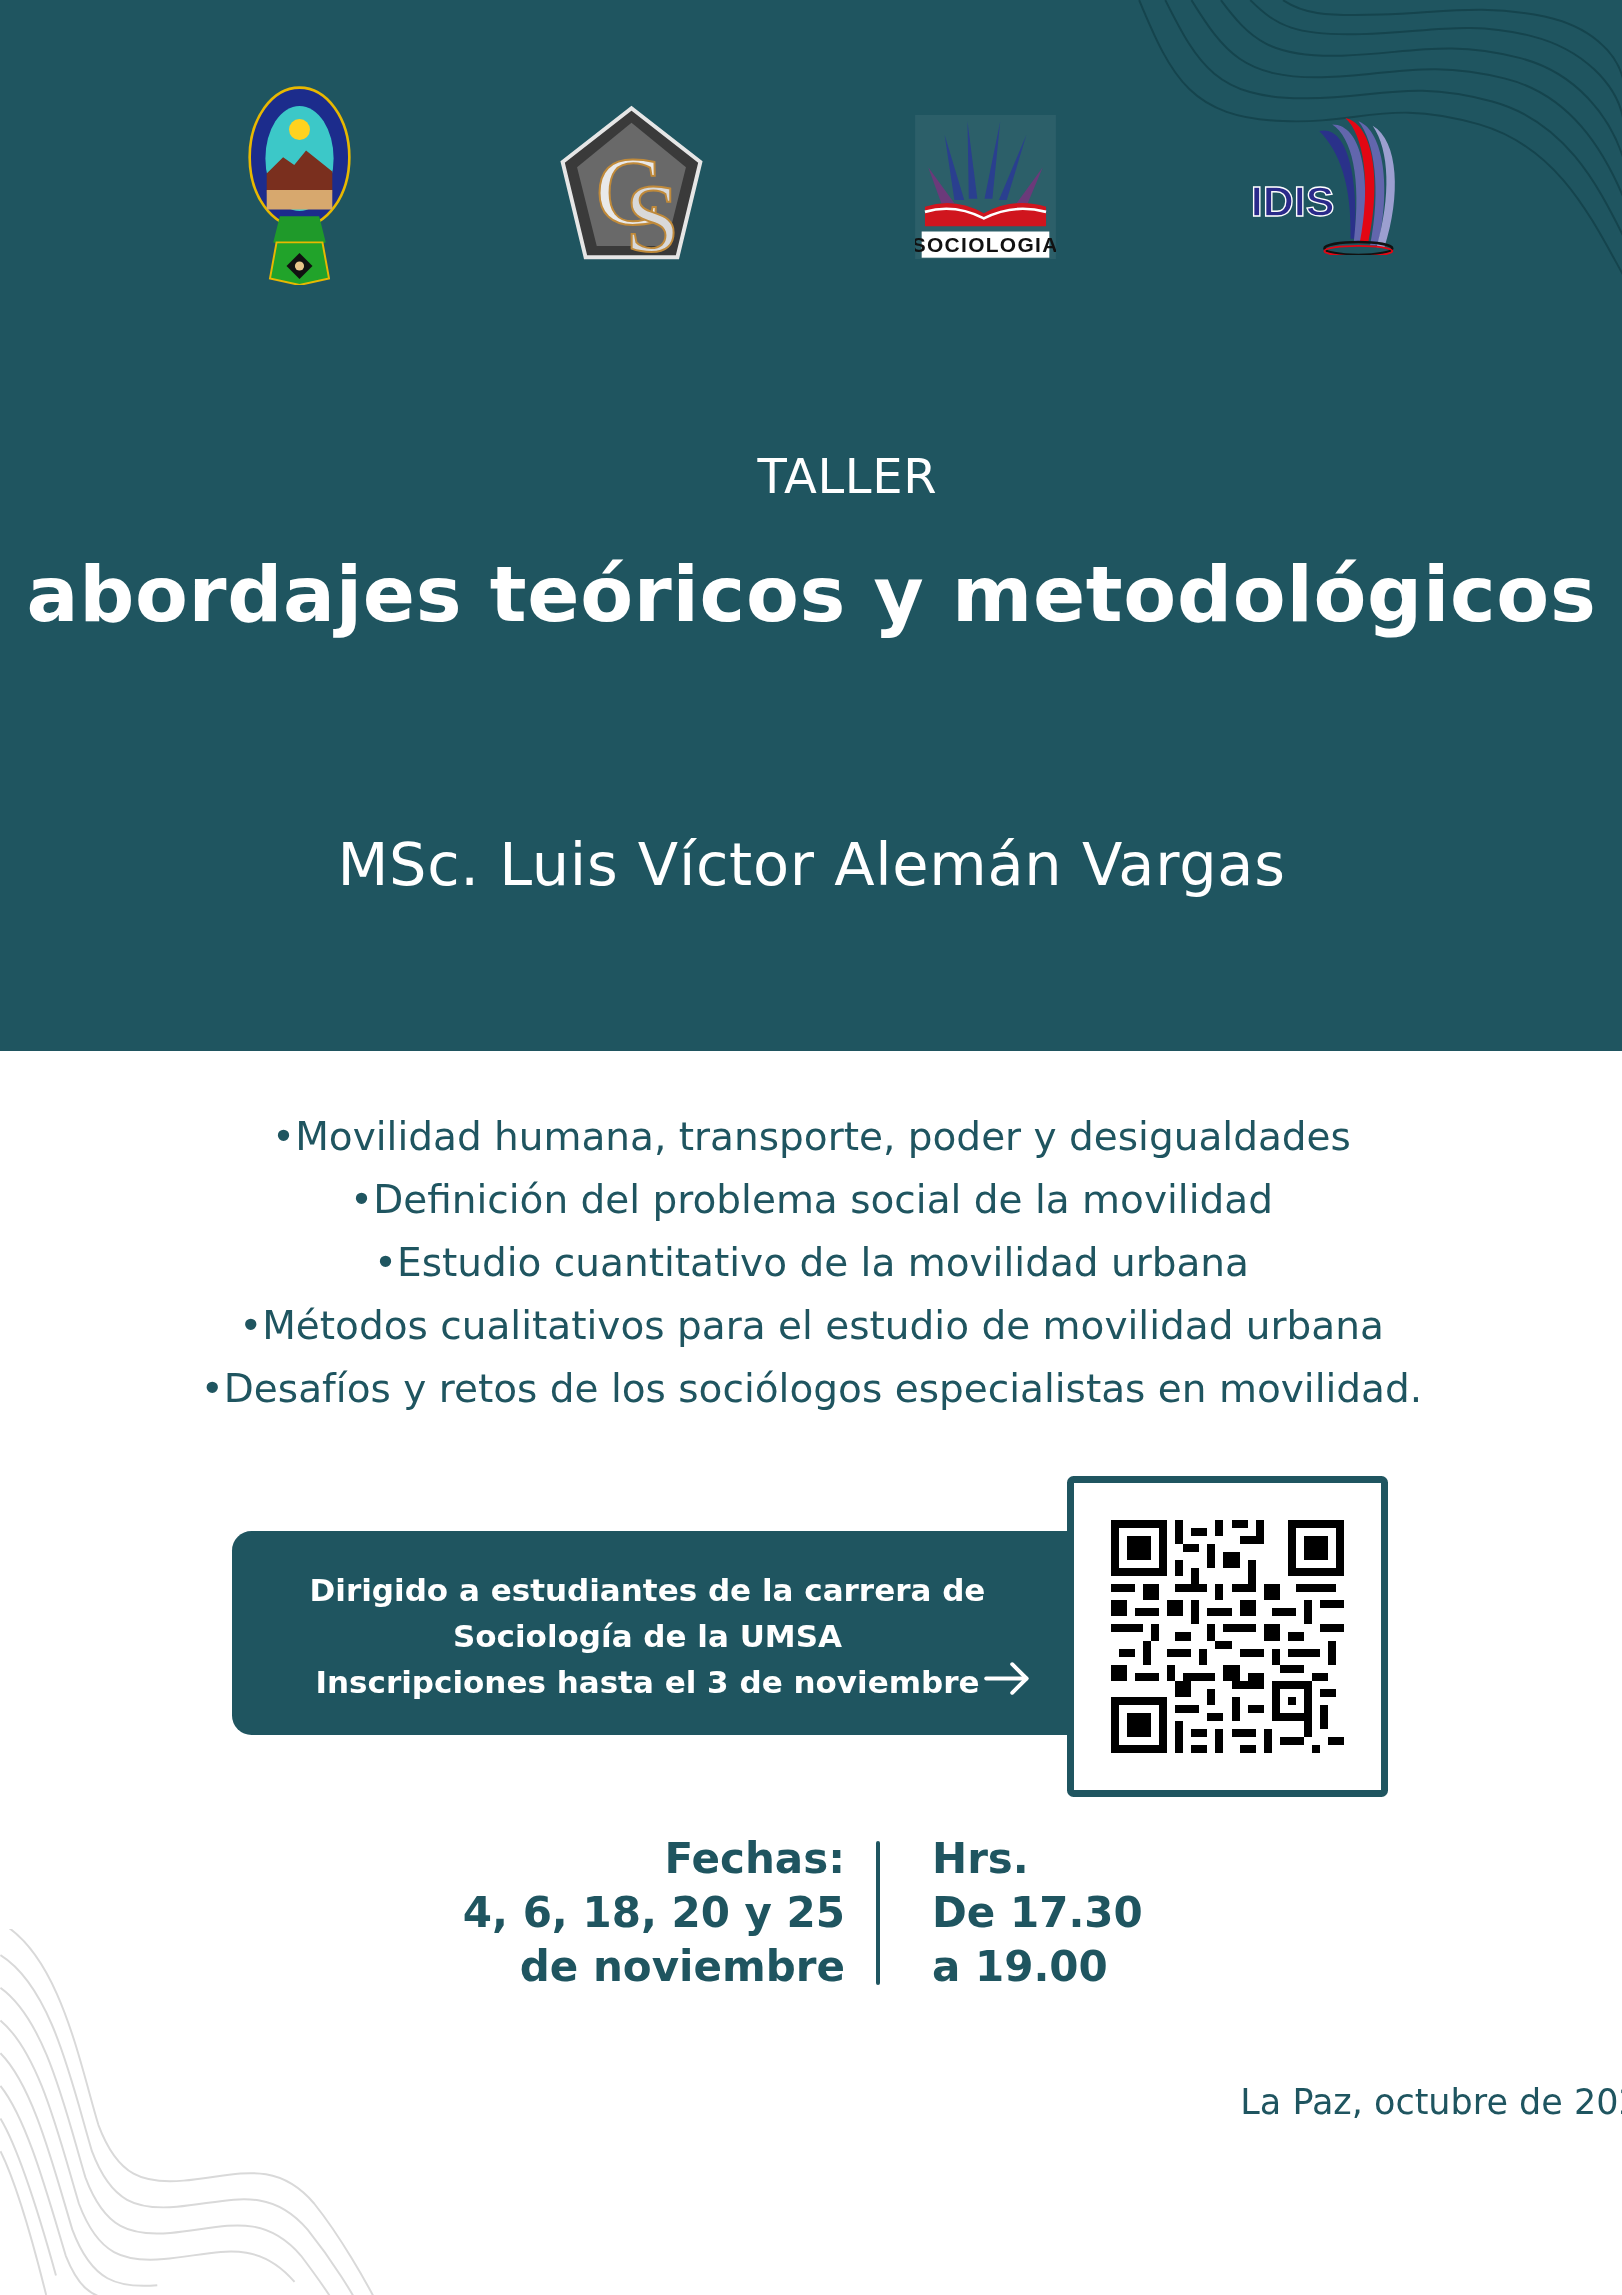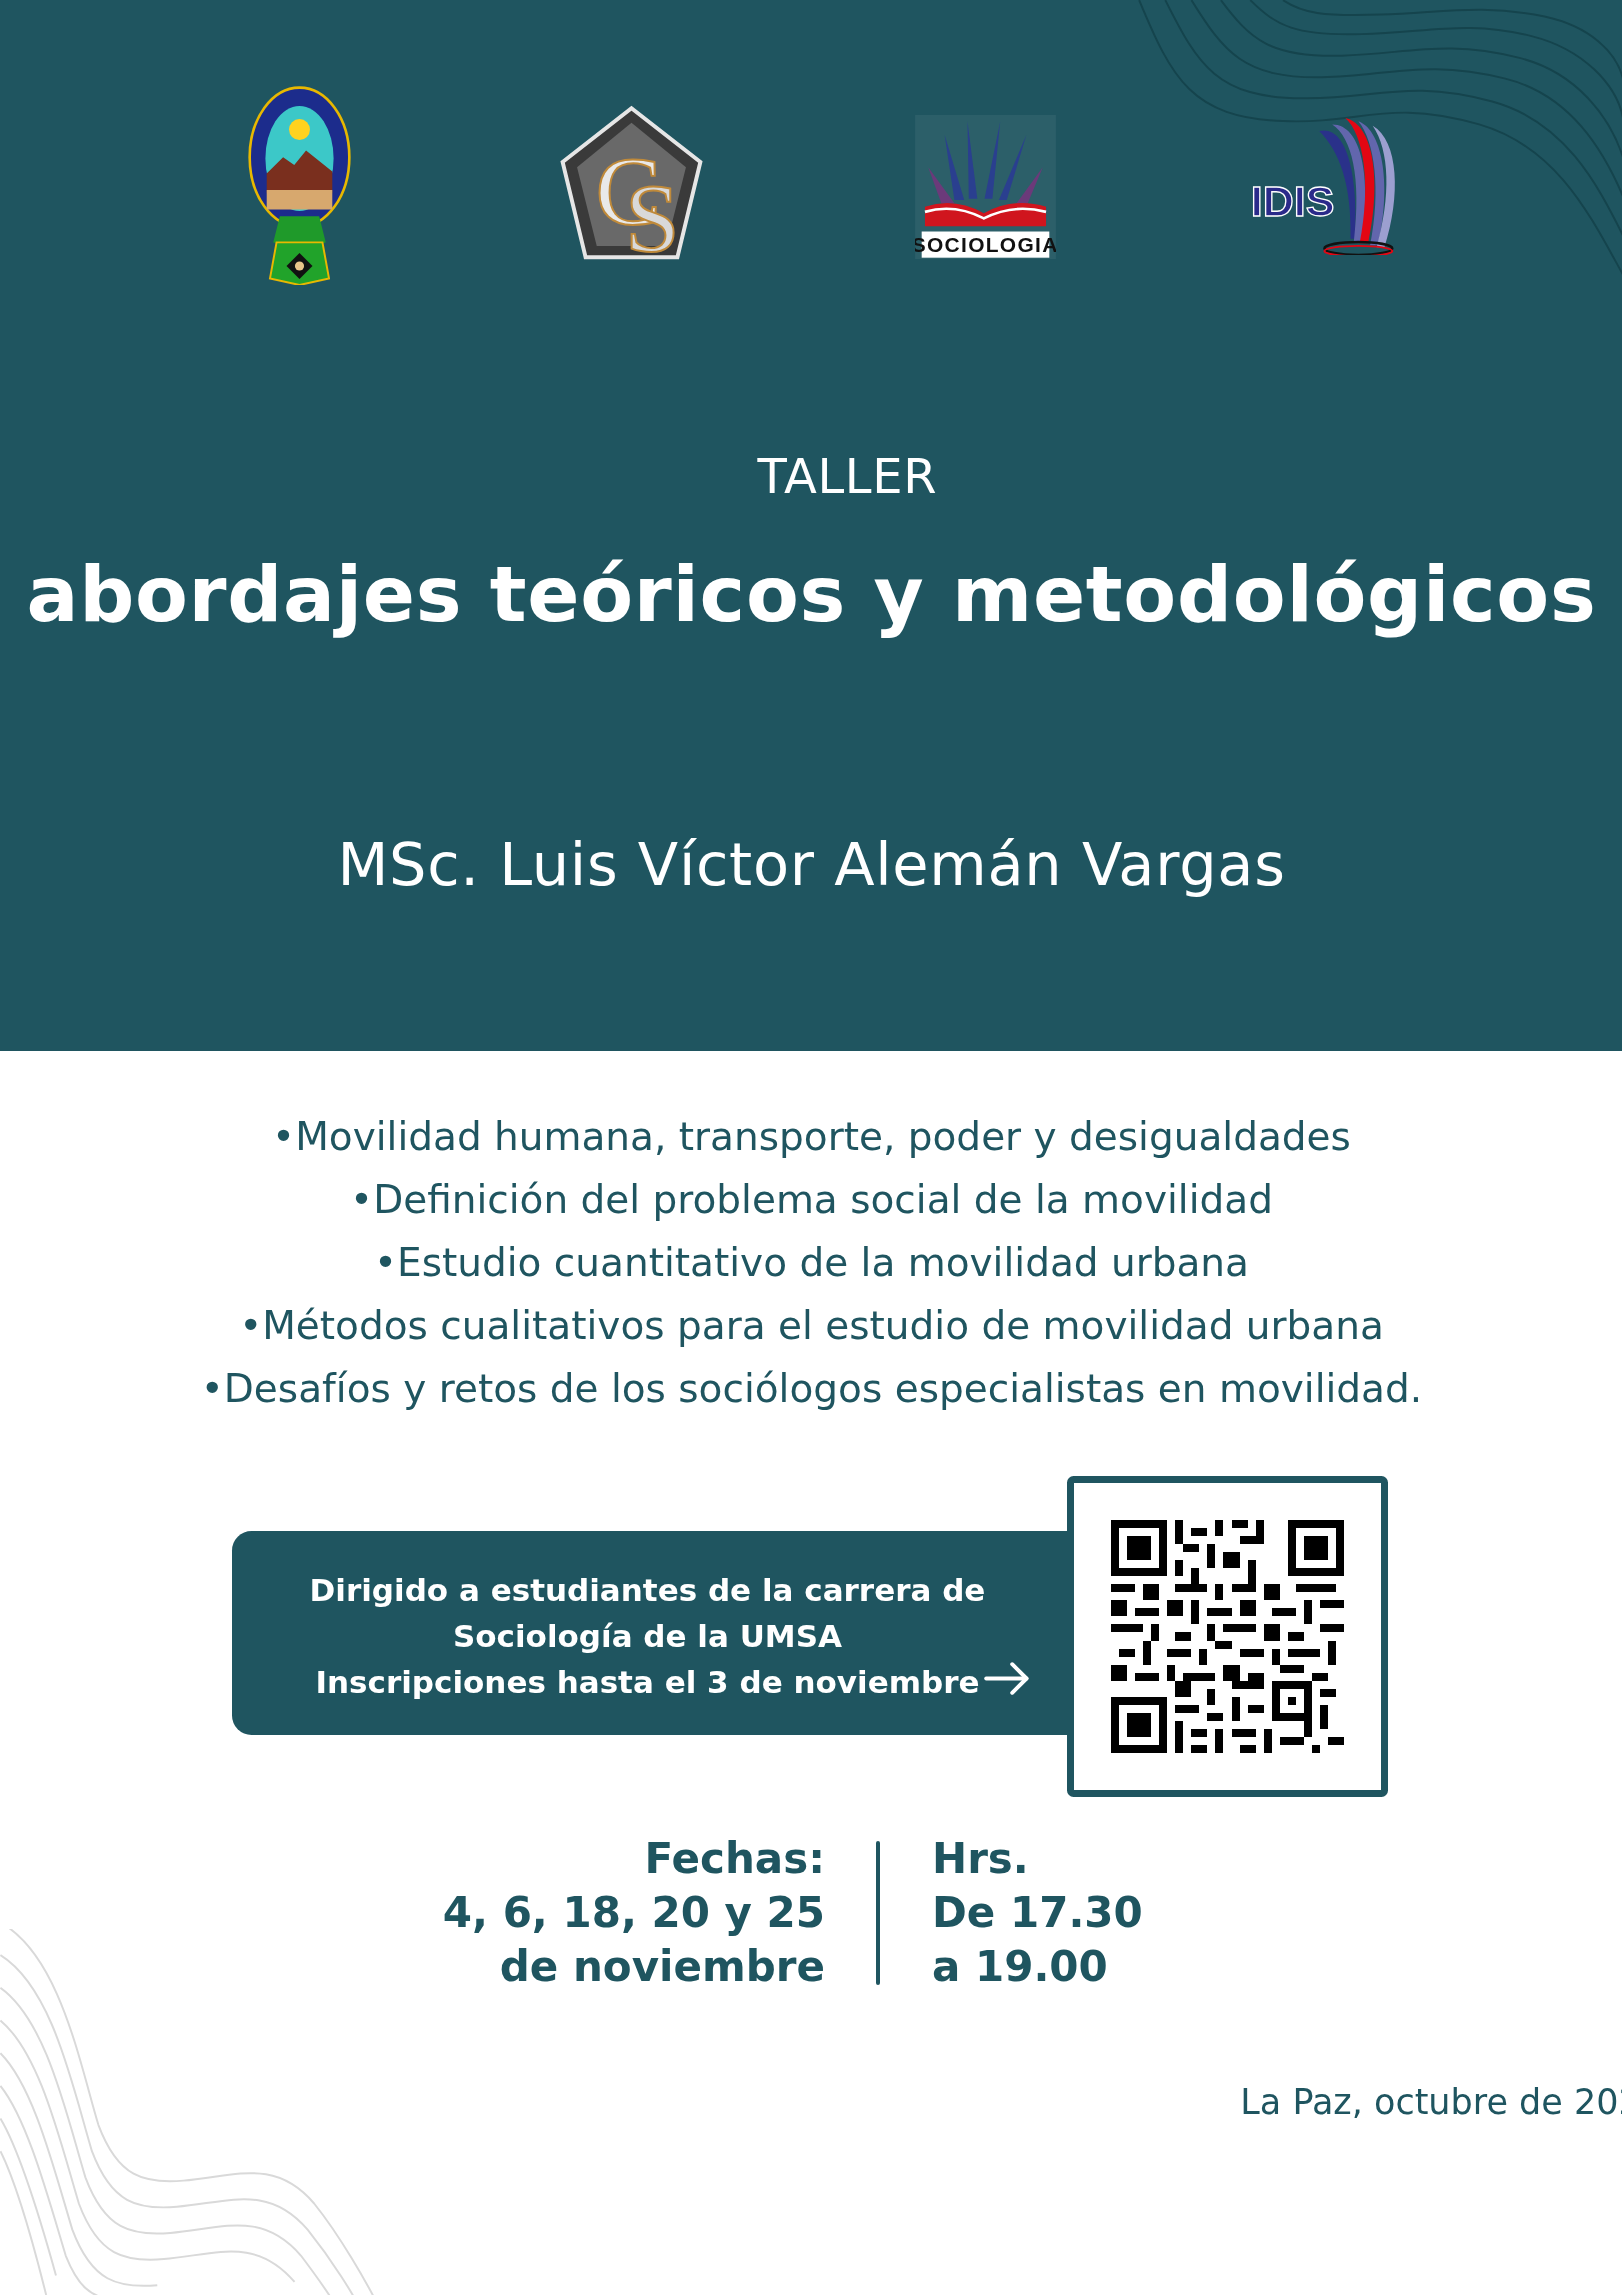--- a/index.html
+++ b/index.html
@@ -16,21 +16,21 @@
   .title{position:absolute;left:0;width:100%;top:550px;text-align:center;color:#fff;font-weight:bold;font-size:77px;line-height:90px;letter-spacing:0.7px;}
   .presenter{position:absolute;left:0;width:100%;top:830px;text-align:center;color:#fff;font-size:59px;letter-spacing:0.7px;}
   .bullets{position:absolute;left:0;width:100%;top:1105px;text-align:center;list-style:none;margin:0;padding:0;}
   .bullets li{font-size:39px;line-height:63px;color:#1f5560;}
   .bullets li::before{content:"\2022 ";}
   .info-box{position:absolute;left:232px;top:1531px;width:851px;height:204px;background:#1f5560;border-radius:19.6px 0 0 19.6px;}
   .info-text{position:absolute;left:0;width:831px;top:36px;text-align:center;color:#fff;font-size:31px;line-height:46px;font-weight:bold;}
   .arrow{position:absolute;left:749px;top:128px;width:52px;height:39px;}
   .qr-frame{position:absolute;left:1067px;top:1476px;width:321px;height:321px;border:7.9px solid #1f5560;border-radius:6.5px;background:#fff;box-sizing:border-box;}
   .qr{position:absolute;left:37px;top:37px;width:233px;height:233px;}
-  .dates{position:absolute;left:393px;top:1832px;width:432px;text-align:right;font-weight:bold;font-size:42px;line-height:54px;color:#1f5560;}
+  .dates{position:absolute;left:413px;top:1832px;width:432px;text-align:right;font-weight:bold;font-size:42px;line-height:54px;color:#1f5560;}
   .divider{position:absolute;left:876px;top:1841px;width:3.9px;height:144px;background:#1f5560;border-radius:2px;}
   .hours{position:absolute;left:932px;top:1832px;width:327px;text-align:left;font-weight:bold;font-size:42px;line-height:54px;color:#1f5560;}
   .footer{position:absolute;left:0;width:100%;top:2082px;text-align:right;font-size:35px;color:#1f5560;margin-left:40px;}
 </style>
 </head>
 <body>
 
 <div class="header">
   <svg class="deco-top" viewBox="0 0 780 460" fill="none" stroke="#15444d" stroke-width="3">
     <path d="M40 0 C90 120 120 180 260 185 C380 190 420 150 560 190 C680 225 730 330 780 420"></path>

